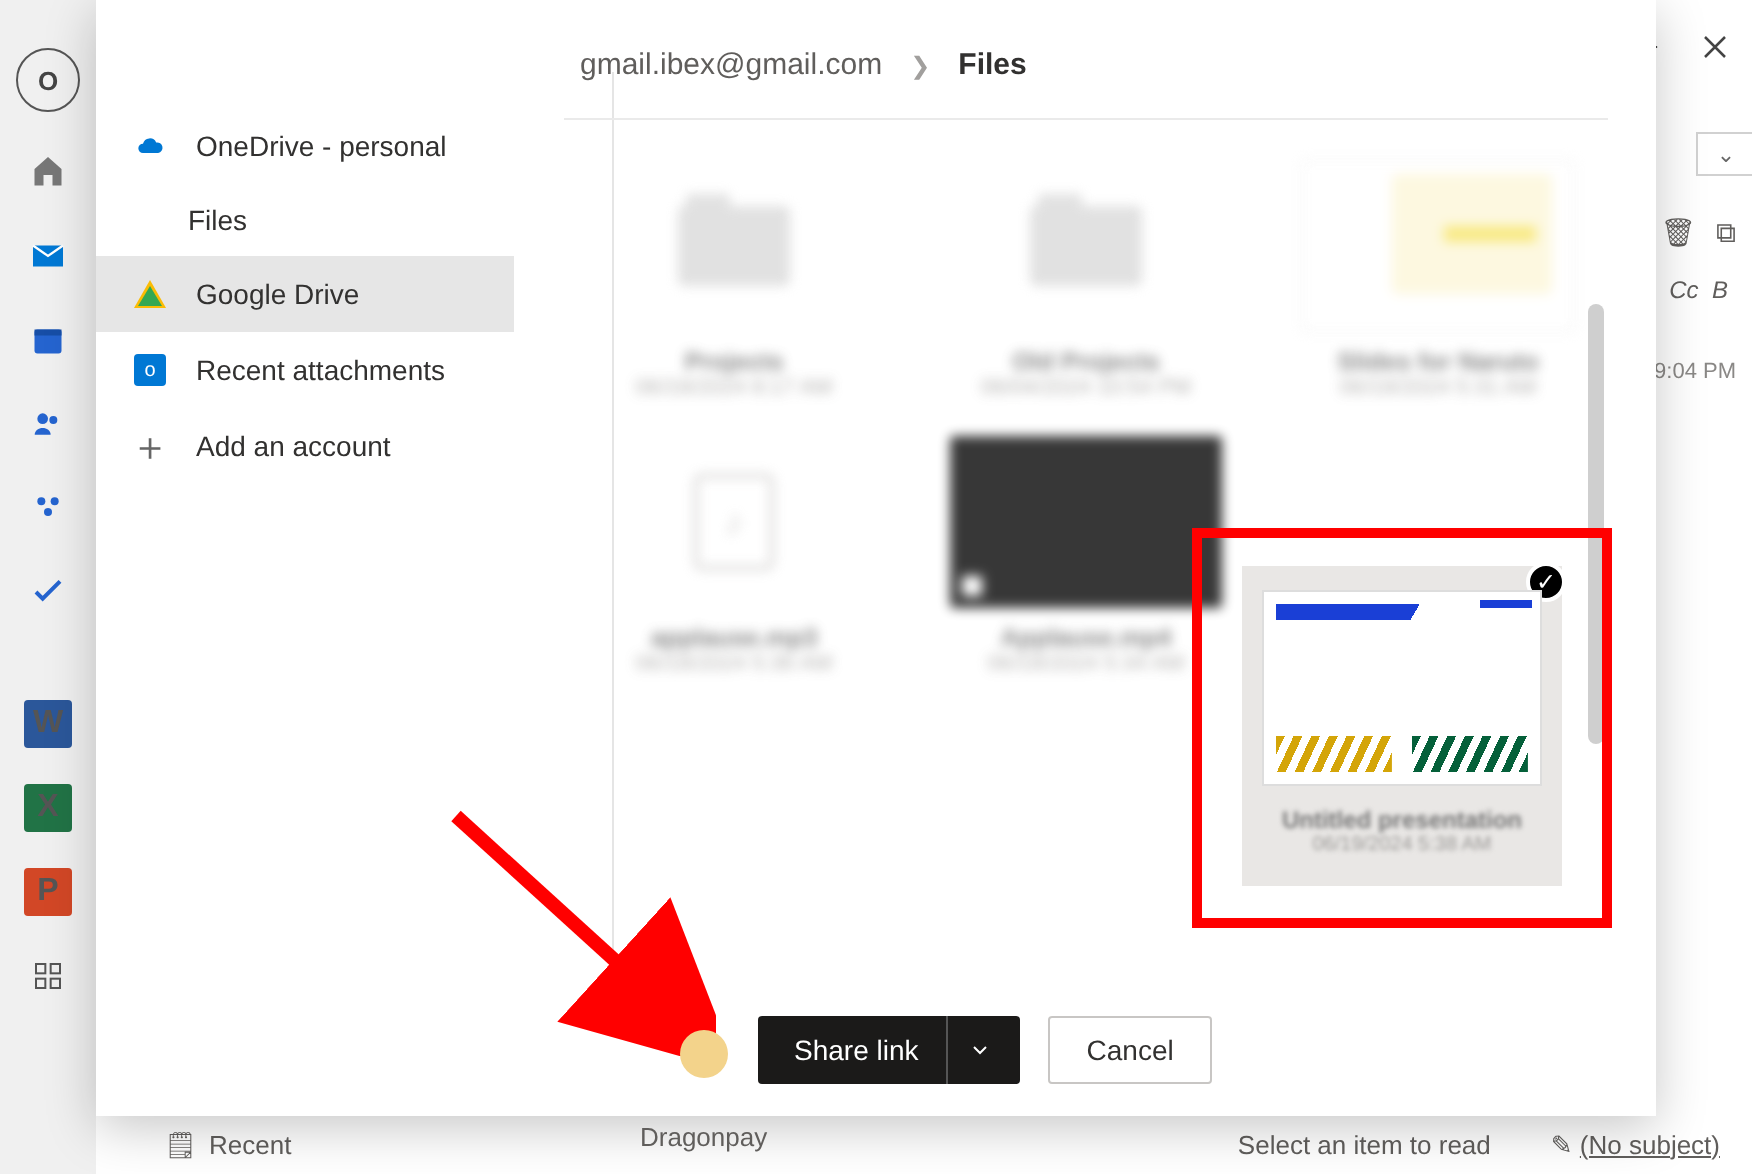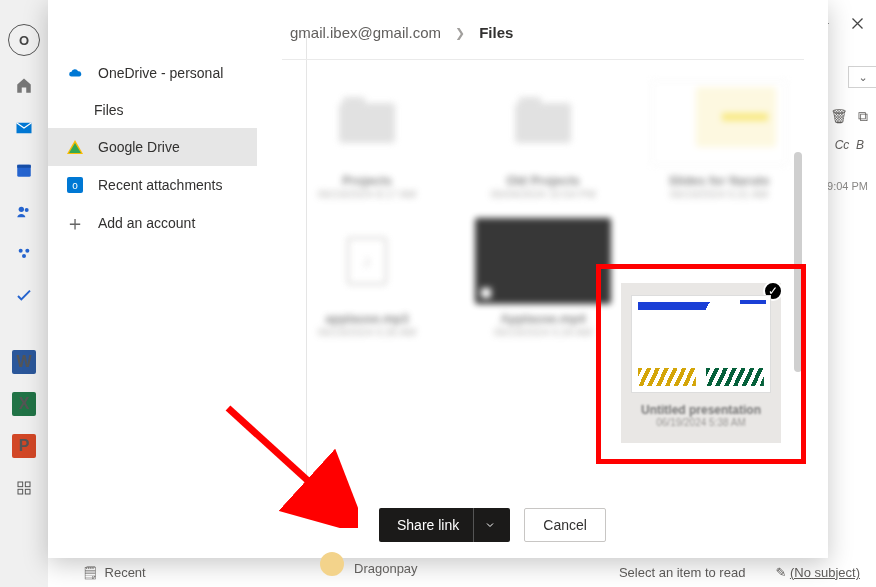--- a/index.html
+++ b/index.html
@@ -87,21 +87,21 @@
   .red-arrow svg { width:100%; height:100%; }
 
   
   .dialog-footer { position:absolute; left:288px; bottom:16px; display:flex; gap:14px;margin-left:43px; }
   .btn { height:34px; display:flex; align-items:center; font-size:14px; border-radius:2px; cursor:pointer; }
   .btn.primary { background:#1b1a19; color:#fff; padding:0 14px 0 18px; }
   .btn.primary .split { margin-left:14px; padding-left:10px; height:100%; display:flex; align-items:center; border-left:1px solid #555;}
   .btn.secondary { border:1px solid #c8c6c4; background:#fff; color:#323130; padding:0 18px; }
 
   
-  .dragon { position:absolute; left:272px; bottom:-18px; display:flex; align-items:flex-end; gap:10px; font-size:13px; color:#605e5c;}
+  .dragon { position:absolute; left:272px; bottom:-18px; display:flex; align-items:center; gap:22px; font-size:13px; color:#605e5c;flex-direction:column;}
   .dragon .av{ width:24px; height:24px; border-radius:50%; background:#f3d38b;}
 </style>
 </head>
 <body>
 
 <div class="app-rail">
   <div class="rail-icon outlook-badge">O</div>
   <div class="rail-icon">
       <svg width="18" height="18" viewBox="0 0 24 24" fill="#777">
         <path d="M3 10v11h6v-7h6v7h6V10L12 2 3 10z"></path>

